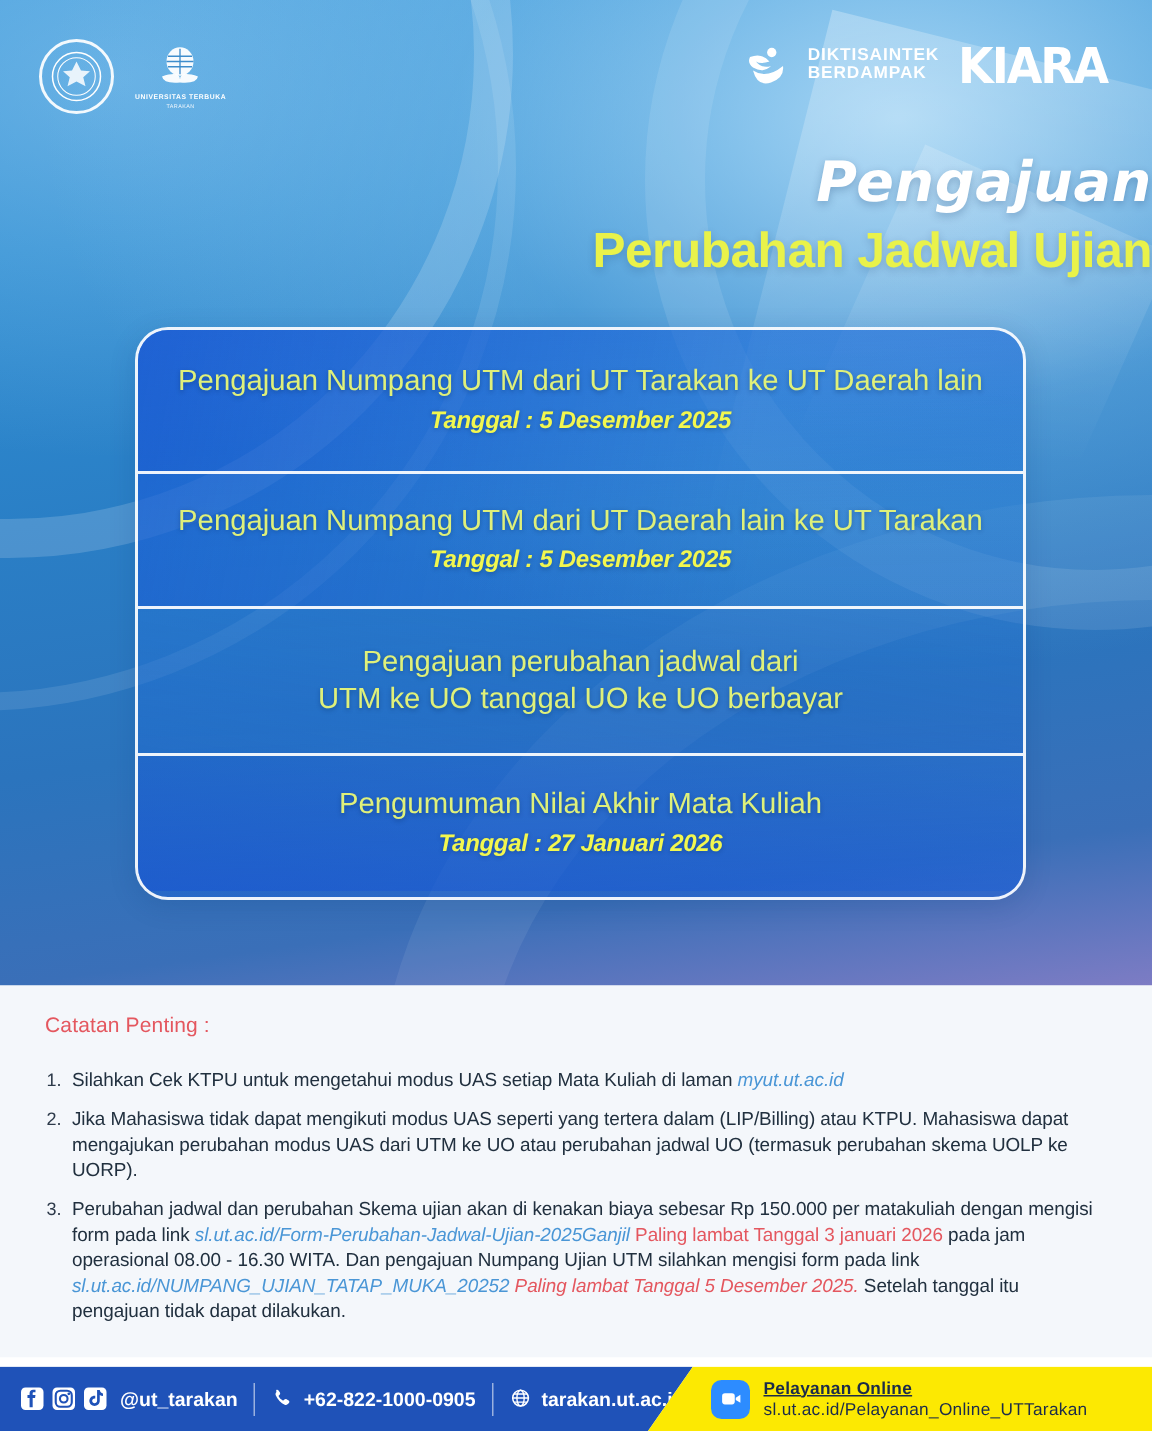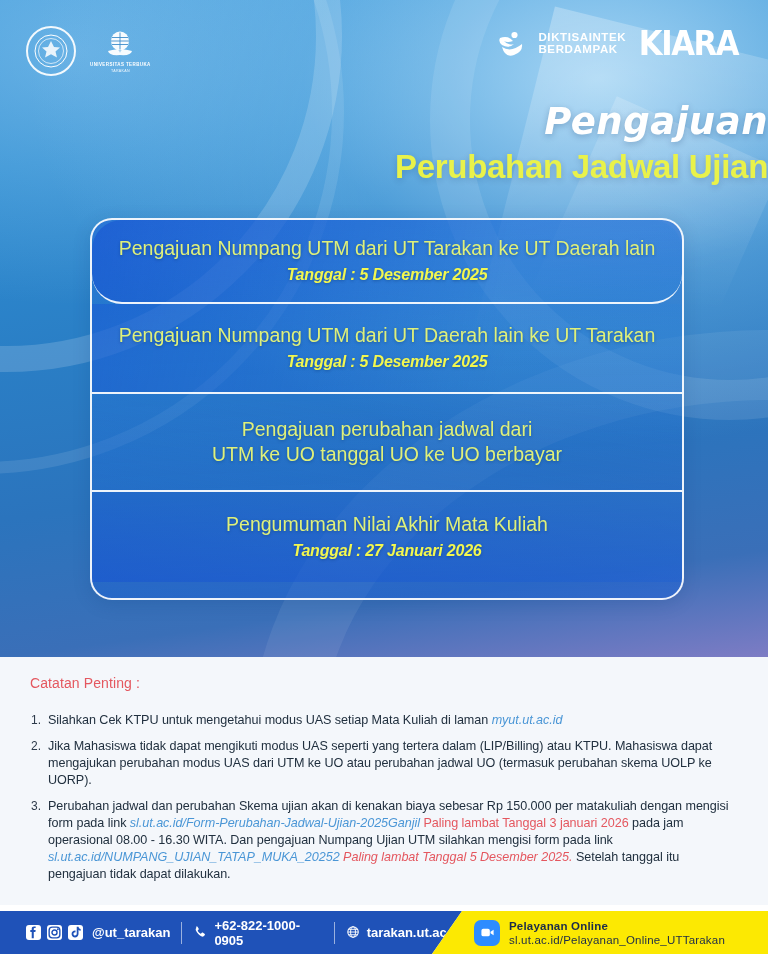--- a/index.html
+++ b/index.html
@@ -84,21 +84,21 @@
     overflow:hidden;
     background:linear-gradient(178deg, rgba(25,95,215,.55) 0%, rgba(35,120,215,.34) 35%, rgba(30,105,205,.30) 70%, rgba(25,95,215,.52) 100%);
     box-shadow:0 4px 18px rgba(10,50,110,.15);
   }
   .row{
     display:flex;flex-direction:column;align-items:center;justify-content:center;
     text-align:center;border-bottom:2px solid rgba(255,255,255,.92);
     padding:0 12px;box-sizing:border-box;
   }
   .row:last-child{border-bottom:none;}
-  .row-1{height:84px;background:linear-gradient(100deg, rgba(22,80,210,.55), rgba(40,130,220,.22) 70%);border-radius:30px;}
+  .row-1{height:96px;background:linear-gradient(100deg, rgba(22,80,210,.55), rgba(40,130,220,.22) 70%);}
   .row-2{height:90px;background:linear-gradient(100deg, rgba(24,88,212,.50), rgba(42,132,220,.18) 70%);}
   .row-3{height:98px;background:linear-gradient(190deg, rgba(40,125,215,.10), rgba(30,105,210,.30));}
   .row-4{height:90px;background:linear-gradient(10deg, rgba(22,82,210,.52), rgba(36,118,215,.22));}
   .row-title{
     color:#dff07a;font-size:19.5px;line-height:25px;font-weight:400;
     text-shadow:0 1px 3px rgba(0,40,90,.35);
   }
   .row-date{
     color:#f2f74f;font-size:16px;line-height:25px;font-weight:bold;font-style:italic;
     letter-spacing:-.2px;margin-top:1px;
@@ -143,21 +143,21 @@
     width:15px;height:15px;border-radius:3px;background:#fff;color:#1f52b8;
     display:flex;align-items:center;justify-content:center;font-size:11px;font-weight:bold;
     font-family:"DejaVu Sans", sans-serif;line-height:1;
   }
   .sicon svg{display:block;}
   .zoomic{
     width:26px;height:26px;border-radius:7px;background:#2d8cff;
     display:flex;align-items:center;justify-content:center;flex:0 0 auto;
   }
   .ytext{color:#1b2b4a;font-size:11.5px;line-height:14px;letter-spacing:.2px;}
-  .ytext b{font-weight:bold;}
+  .ytext b{font-weight:bold;text-decoration:underline;}
   .glyph{width:15px;height:15px;display:block;}
 </style>
 </head>
 <body>
 
 <div id="poster">
 
   <div class="hero">
     <div class="hero-swoosh sw1"></div>
     <div class="hero-swoosh sw2"></div>
@@ -240,21 +240,21 @@
         </li>
         <li>
           <span class="num">3.</span>
           <span class="note-body"><span>Perubahan jadwal dan perubahan Skema ujian akan di kenakan biaya sebesar Rp 150.000 per matakuliah dengan mengisi form pada link </span><span class="lnk">sl.ut.ac.id/Form-Perubahan-Jadwal-Ujian-2025Ganjil</span><span> </span><span class="red">Paling lambat Tanggal 3 januari 2026</span><span> pada jam operasional 08.00 - 16.30 WITA. Dan pengajuan Numpang Ujian UTM silahkan mengisi form pada link </span><span class="lnk">sl.ut.ac.id/NUMPANG_UJIAN_TATAP_MUKA_20252</span><span> </span><span class="red-i">Paling lambat Tanggal 5 Desember 2025.</span><span>  Setelah tanggal itu pengajuan tidak dapat dilakukan.</span></span>
         </li>
       </ol>
   </div>
 
   <div class="footer">
     <div class="footer-blue">
-      <div style="display:flex;align-items:center;padding-left:26px;">
+      <div style="display:flex;align-items:center;padding-left:14px;">
         <div class="fgroup">
           <span class="sicon">
             <svg class="glyph" viewBox="0 0 16 16" aria-hidden="true">
                 <path d="M10.3 3.3H9.1c-.6 0-.8.3-.8.8v1.3h2l-.3 2H8.3V14H6.1V7.4H4.6v-2h1.5V4c0-1.5.9-2.4 2.5-2.4h1.7v1.7z" fill="#1f52b8"></path>
               </svg>
           </span>
           <span class="sicon">
             <svg class="glyph" viewBox="0 0 16 16" aria-hidden="true">
                 <rect x="2.3" y="2.3" width="11.4" height="11.4" rx="3.3" fill="none" stroke="#1f52b8" stroke-width="1.5"></rect>
                 <circle cx="8" cy="8" r="2.7" fill="none" stroke="#1f52b8" stroke-width="1.5"></circle>

